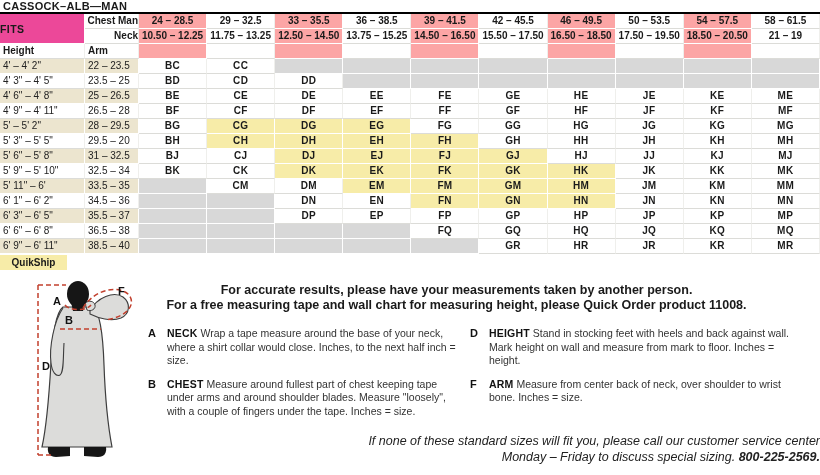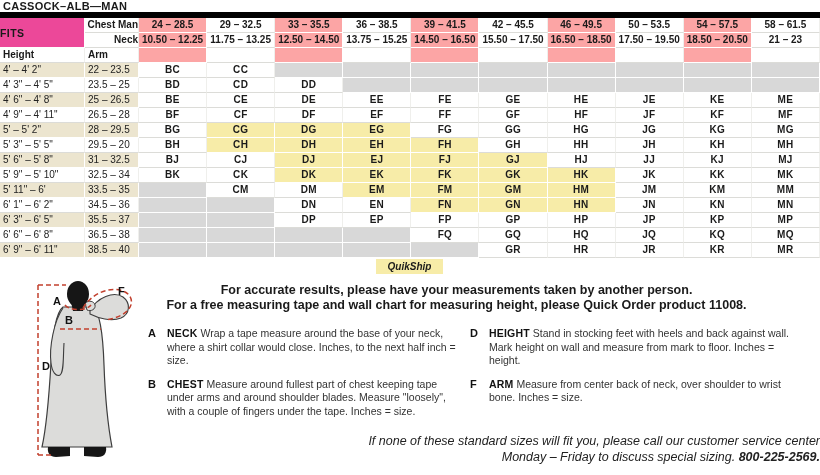--- a/index.html
+++ b/index.html
@@ -3,21 +3,21 @@
 <meta charset="utf-8">
 <style>
   html,body { margin:0; padding:0; background:#fff; }
   .page {
     position:relative; width:820px; height:475px; overflow:hidden;
     background:#fff; color:#1a1a1a;
     font-family:"Liberation Sans", sans-serif;
   }
   .title {
     height:12px; line-height:12px; font-size:11px; font-weight:bold;
-    letter-spacing:0.3px; padding-left:3px; border-bottom:6px solid #000000;
+    letter-spacing:0.3px; padding-left:3px; border-bottom:2px solid #000000;
   }
   table.size-table { width:820px; table-layout:fixed; border-collapse:separate; border-spacing:0; }
   col.c-height { width:85px; } col.c-arm { width:54px; }
   td {
     box-sizing:border-box; padding:0; vertical-align:middle;
     font-size:10px; height:15px; line-height:14px;
     border-right:1px solid #efefec; border-bottom:1px solid #dcdcd8;
     overflow:hidden; white-space:nowrap;
   }
   thead td { height:14px; }
@@ -25,21 +25,21 @@
   td.fits { background:#ec4899; text-align:left; font-weight:bold; font-size:10.5px; letter-spacing:0.4px; }
   td.axis-label { text-align:right; font-weight:bold; }
   td.colhead { text-align:center; font-weight:bold; }
   td.stripe { background:#fca5a5; }
   td.rowhead { font-weight:bold; padding-left:3px; }
   td.height-cell, td.arm-cell { padding-left:3px; color:#222; }
   td.rowstripe { background:#ece5cf; }
   td.code { text-align:center; font-weight:bold; letter-spacing:0.3px; }
   td.qs { background:#f7eca8; }
   td.empty { background:#d8d8d8; }
-  .quikship-row { height:17px; display:flex; justify-content:center;font-style:italic; }
+  .quikship-row { height:17px; display:flex; justify-content:flex-start; }
   .quikship {
     width:67px; height:15px; margin-top:1px; margin-right:1px;
     background:#f7eca8; font-size:10px; font-weight:bold;
     text-align:center; line-height:15px;
   }
   .intro {
     position:absolute; top:283px; left:93px; right:0;
     text-align:center; font-weight:bold; font-size:12.5px; line-height:15px;
   }
   .defs { position:absolute; top:327px; }
@@ -98,21 +98,21 @@
           <td class="axis-label">Neck</td>
           <td class="colhead stripe">10.50 – 12.25</td>
           <td class="colhead">11.75 – 13.25</td>
           <td class="colhead stripe">12.50 – 14.50</td>
           <td class="colhead">13.75 – 15.25</td>
           <td class="colhead stripe">14.50 – 16.50</td>
           <td class="colhead">15.50 – 17.50</td>
           <td class="colhead stripe">16.50 – 18.50</td>
           <td class="colhead">17.50 – 19.50</td>
           <td class="colhead stripe">18.50 – 20.50</td>
-          <td class="colhead">21 – 23</td>
+          <td class="colhead">21 – 19</td>
         </tr>
         <tr>
           <td class="rowhead">Height</td>
           <td class="rowhead">Arm</td>
           <td class="stripe"></td>
           <td class=""></td>
           <td class="stripe"></td>
           <td class=""></td>
           <td class="stripe"></td>
           <td class=""></td>

